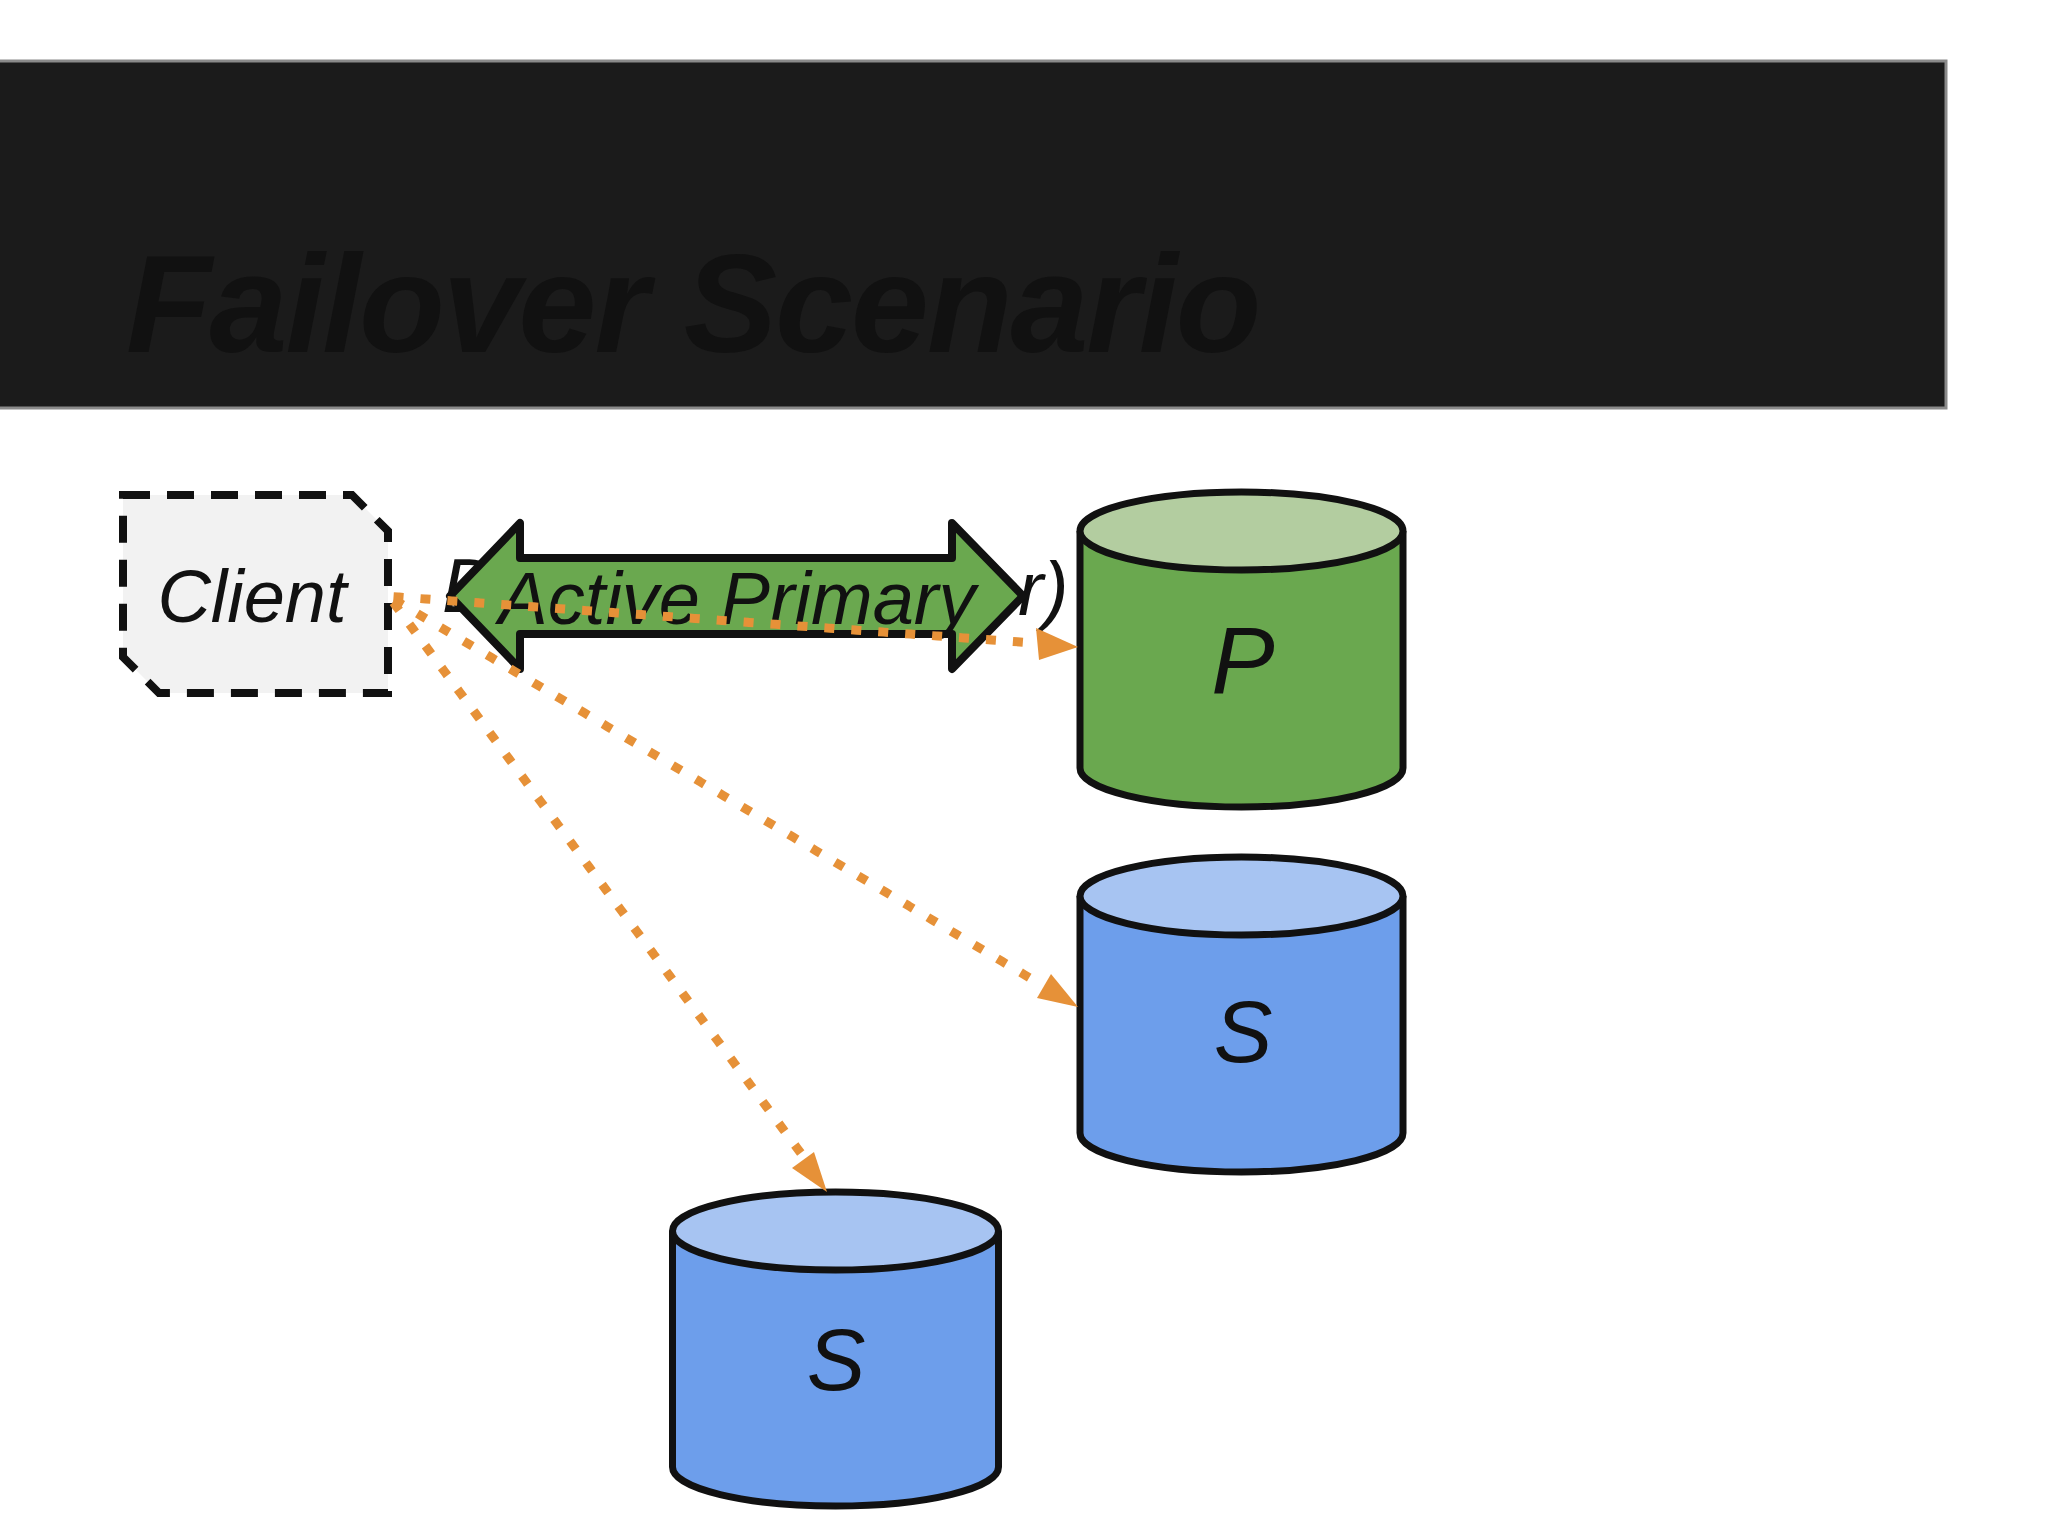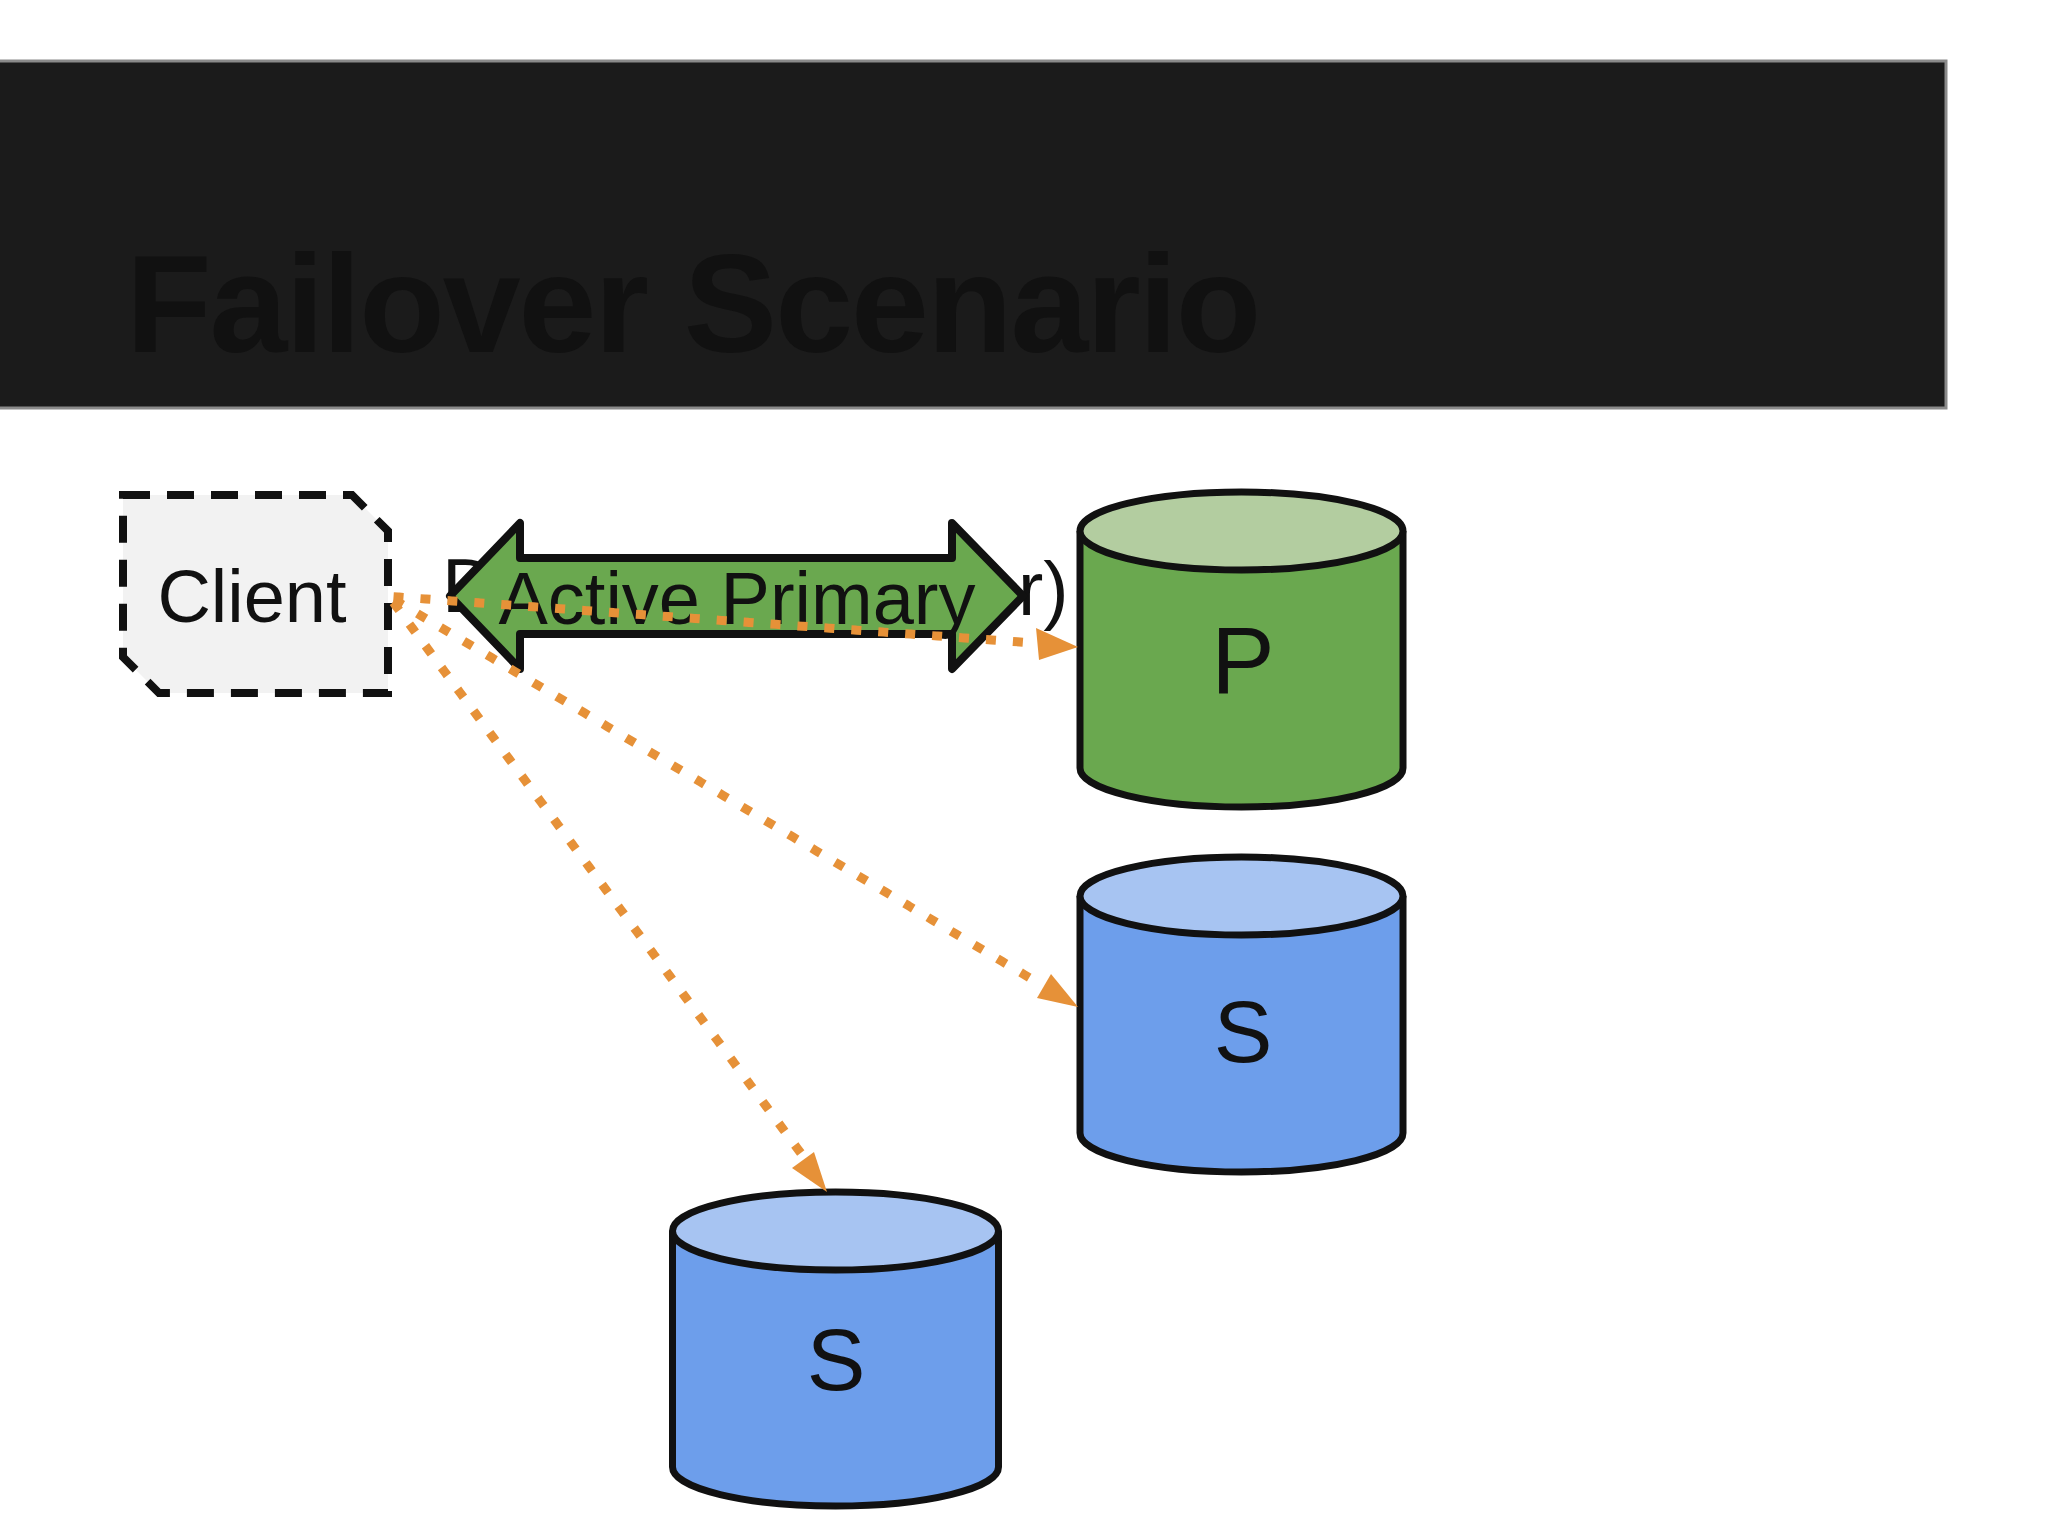--- a/index.html
+++ b/index.html
@@ -7,20 +7,21 @@
     padding: 0;
     background: #ffffff;
   }
   #stage {
     position: relative;
     width: 2048px;
     height: 1536px;
     background: #ffffff;
     overflow: hidden;
     font-family: "Liberation Sans", sans-serif;
+    font-style: italic;
   }
   svg { display: block; }
   text {
     font-family: "Liberation Sans", sans-serif;
     fill: #111111;
   }
   .slide-title {
     font-weight: bold;
     font-size: 140px;
     letter-spacing: -2px;

